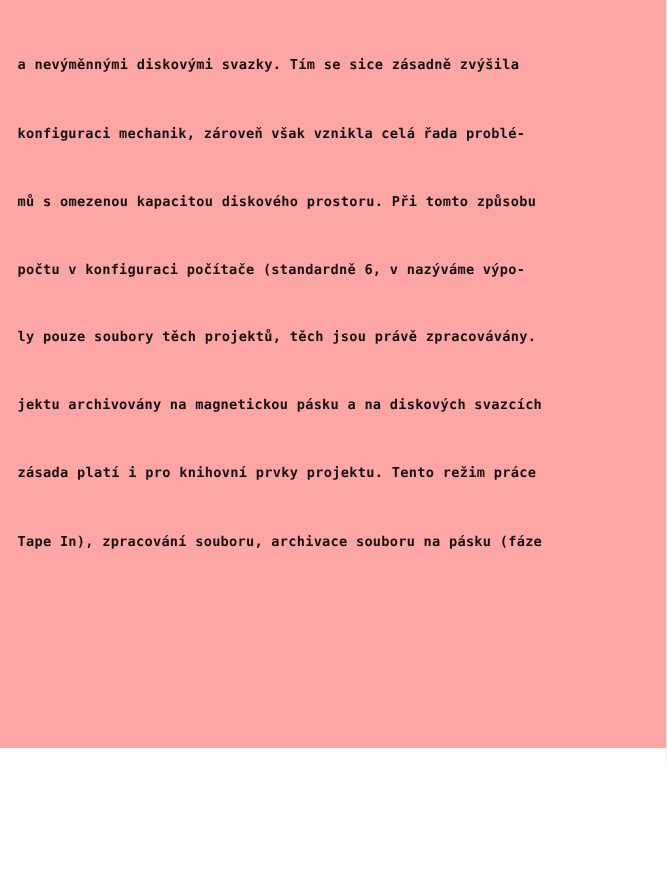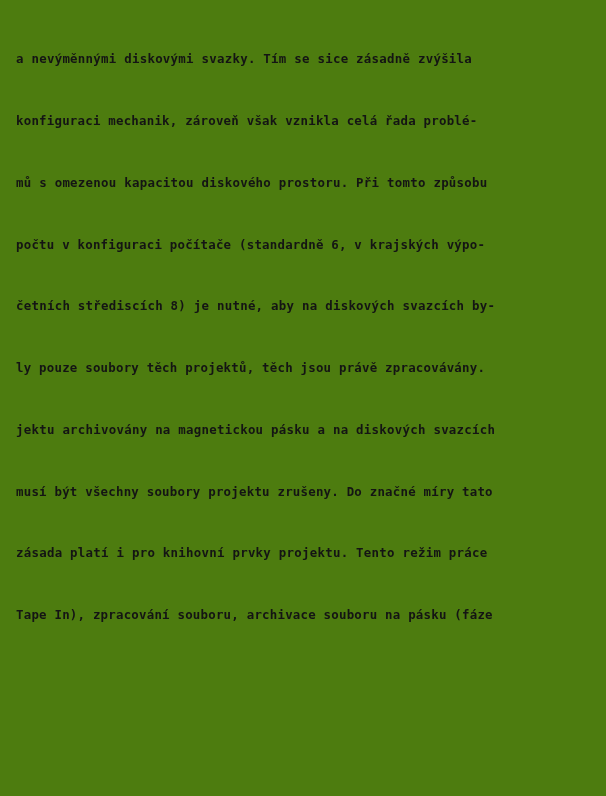--- a/index.html
+++ b/index.html
@@ -9,22 +9,22 @@
   }
   body {
     width: 606px;
     height: 796px;
     overflow: hidden;
     font-family: "DejaVu Sans Mono", "Liberation Mono", monospace;
   }
   #page {
     position: relative;
     width: 606px;
-    height: 796px;
-    background: #4d7c0f;
+    height: 680px;
+    background: #fca5a5;
     box-sizing: border-box;
     padding: 8px 16px 0 16px;
   }
   .doc-body {
     font-family: "DejaVu Sans Mono", "Liberation Mono", monospace;
     font-size: 12.4px;
     line-height: 20.6px;
     color: #141414;
     letter-spacing: 0.25px;
     font-weight: 700;
@@ -46,24 +46,22 @@
 </head>
 <body>
 
 <div id="page">
   <div class="doc-body">
 
     <p class="para">
       <span class="line">a nevýměnnými diskovými svazky. Tím se sice zásadně zvýšila</span>
       <span class="line">konfiguraci mechanik, zároveň však vznikla celá řada problé-</span>
       <span class="line">mů s omezenou kapacitou diskového prostoru. Při tomto způsobu</span>
-      <span class="line">počtu v konfiguraci počítače (standardně 6, v krajských výpo-</span>
-      <span class="line">četních střediscích 8) je nutné, aby na diskových svazcích by-</span>
+      <span class="line">počtu v konfiguraci počítače (standardně 6, v nazýváme výpo-</span>
       <span class="line">ly pouze soubory těch projektů, těch jsou právě zpracovávány.</span>
       <span class="line">jektu archivovány na magnetickou pásku a na diskových svazcích</span>
-      <span class="line">musí být všechny soubory projektu zrušeny. Do značné míry tato</span>
       <span class="line">zásada platí i pro knihovní prvky projektu. Tento režim práce</span>
       <span class="line">Tape In), zpracování souboru, archivace souboru na pásku (fáze</span>
       
     </p>
 
   </div>
 </div>
 
 </body></html>

